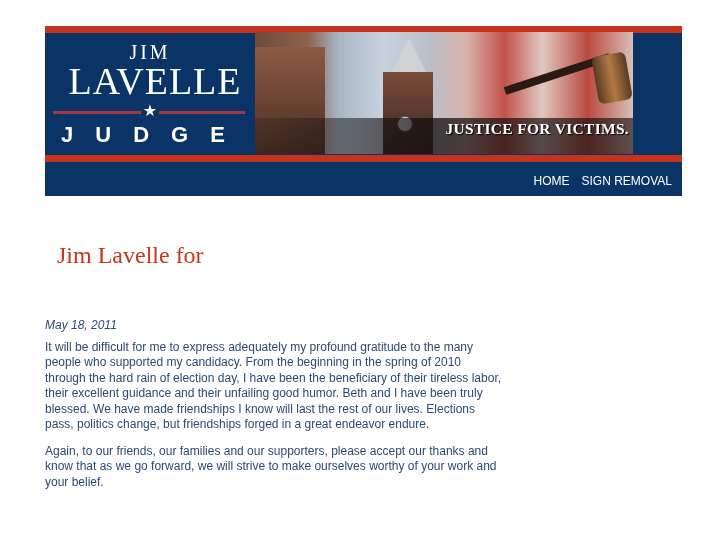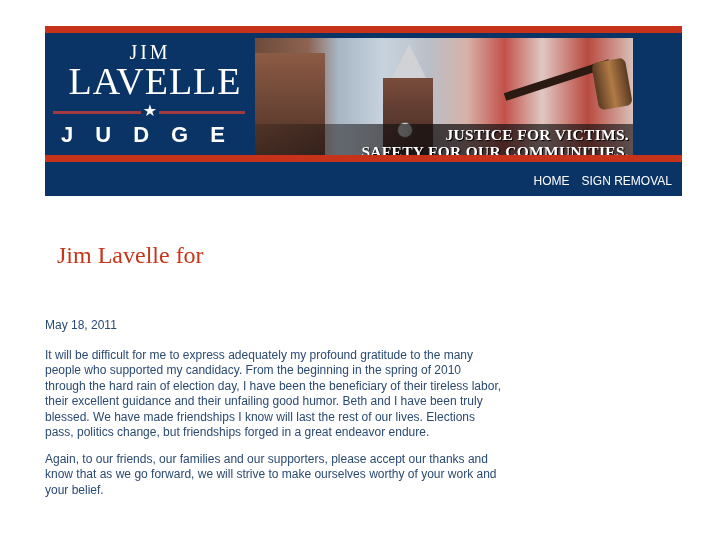--- a/index.html
+++ b/index.html
@@ -11,21 +11,21 @@
   #bottom-dark { position: absolute; left: 0; top: 136px; width: 637px; height: 34px; background: #0b3466; }
 
   #logo { position: absolute; left: 0; top: 7px; width: 210px; height: 122px; background: #0b3466; text-align: center; color: #fff; }
   #logo-jim { position: absolute; left: 0; top: 8px; width: 210px; font-family: "Liberation Serif", serif; font-size: 20px; letter-spacing: 3px; color: #fff; }
   #logo-lavelle { position: absolute; left: 0; top: 27px; width: 220px; font-family: "Liberation Serif", serif; font-size: 38px; letter-spacing: 1px; color: #fff; line-height: 42px; }
   #logo-line-left { position: absolute; left: 8px; top: 78px; width: 88px; height: 3px; background: #a03a40; }
   #logo-line-right { position: absolute; left: 114px; top: 78px; width: 86px; height: 3px; background: #a03a40; }
   #logo-star { position: absolute; left: 96px; top: 68px; width: 18px; text-align: center; font-size: 16px; color: #fff; }
   #logo-judge { position: absolute; left: 0; top: 89px; width: 218px; font-family: "Liberation Sans", sans-serif; font-weight: bold; font-size: 22px; letter-spacing: 22px; box-sizing: border-box; color: #fff; }
 
-  #banner { position: absolute; left: 210px; top: 12px; width: 378px; height: 122px; overflow: hidden;
+  #banner { position: absolute; left: 210px; top: 6px; width: 378px; height: 122px; overflow: hidden;
     background: linear-gradient(90deg, #6d4a3a 0%, #8d6350 14%, #a7b5c4 22%, #c8d3de 34%, #b9bfc7 46%, #d7b2aa 56%, #c2524a 66%, #e0c8c2 76%, #b94a40 88%, #d8c0b8 100%); }
   #banner-building { position: absolute; left: 0; top: 15px; width: 70px; height: 107px; background: linear-gradient(180deg, #8c5b45, #4a2e24); }
   #banner-tower { position: absolute; left: 128px; top: 40px; width: 50px; height: 82px; background: linear-gradient(180deg, #7a4c3c, #3a2620); }
   #banner-spire { position: absolute; left: 136px; top: 6px; width: 0; height: 0; border-left: 18px solid transparent; border-right: 18px solid transparent; border-bottom: 36px solid #d0d2d6; }
   #banner-clock { position: absolute; left: 142px; top: 84px; width: 14px; height: 14px; border-radius: 50%; background: #e4e4e4; border: 1px solid #555; }
   #banner-gavel-handle { position: absolute; left: 250px; top: 55px; width: 110px; height: 8px; background: #2b1a12; transform: rotate(-18deg); transform-origin: left center; }
   #banner-gavel-head { position: absolute; left: 340px; top: 22px; width: 34px; height: 48px; background: linear-gradient(90deg, #5a3a22, #b07a45, #5a3a22); border-radius: 6px; transform: rotate(-10deg); }
   #banner-shade { position: absolute; left: 0; top: 86px; width: 427px; height: 36px; background: linear-gradient(90deg, rgba(20,15,15,0.2), rgba(20,15,15,0.75) 40%, rgba(20,15,15,0.6)); }
   #tagline-1 { position: absolute; right: 4px; top: 88px; font-family: "Liberation Serif", serif; font-weight: bold; font-size: 15.5px; color: #fff; letter-spacing: 0.3px; white-space: nowrap; text-shadow: 1px 1px 1px #000; }
   #tagline-2 { position: absolute; right: 4px; top: 105px; font-family: "Liberation Serif", serif; font-weight: bold; font-size: 15.5px; color: #fff; letter-spacing: 0.3px; white-space: nowrap; text-shadow: 1px 1px 1px #000; }
@@ -54,33 +54,32 @@
 
   <div id="banner">
     <div id="banner-building"></div>
     <div id="banner-spire"></div>
     <div id="banner-tower"></div>
     <div id="banner-clock"></div>
     <div id="banner-gavel-handle"></div>
     <div id="banner-gavel-head"></div>
     <div id="banner-shade"></div>
     <div id="tagline-1">JUSTICE FOR VICTIMS.</div>
-    <div id="tagline-2">SAFETY FOR OUR COMMUNITIES.</div>
   </div>
 
   <div id="bottom-stripe"></div>
   <div id="bottom-dark"></div>
 
   <nav id="nav">
     <a class="nav-link">HOME</a>
     <a class="nav-link">SIGN REMOVAL</a>
   </nav>
 </div>
 
 <h1 id="page-title">
   <span>Jim Lavelle for</span><br>
 </h1>
 
 <div id="content">
-  <p style="margin-bottom:14px;">May 18, 2011</p>
+  <p style="margin-bottom:6px;font-style:italic;">May 18, 2011</p>
   <p>It will be difficult for me to express adequately my profound gratitude to the many people who supported my candidacy. From the beginning in the spring of 2010 through the hard rain of election day, I have been the beneficiary of their tireless labor, their excellent guidance and their unfailing good humor. Beth and I have been truly blessed. We have made friendships I know will last the rest of our lives. Elections pass, politics change, but friendships forged in a great endeavor endure.</p>
   <p>Again, to our friends, our families and our supporters, please accept our thanks and know that as we go forward, we will strive to make ourselves worthy of your work and your belief.</p>
 </div>
 
 </body></html>

